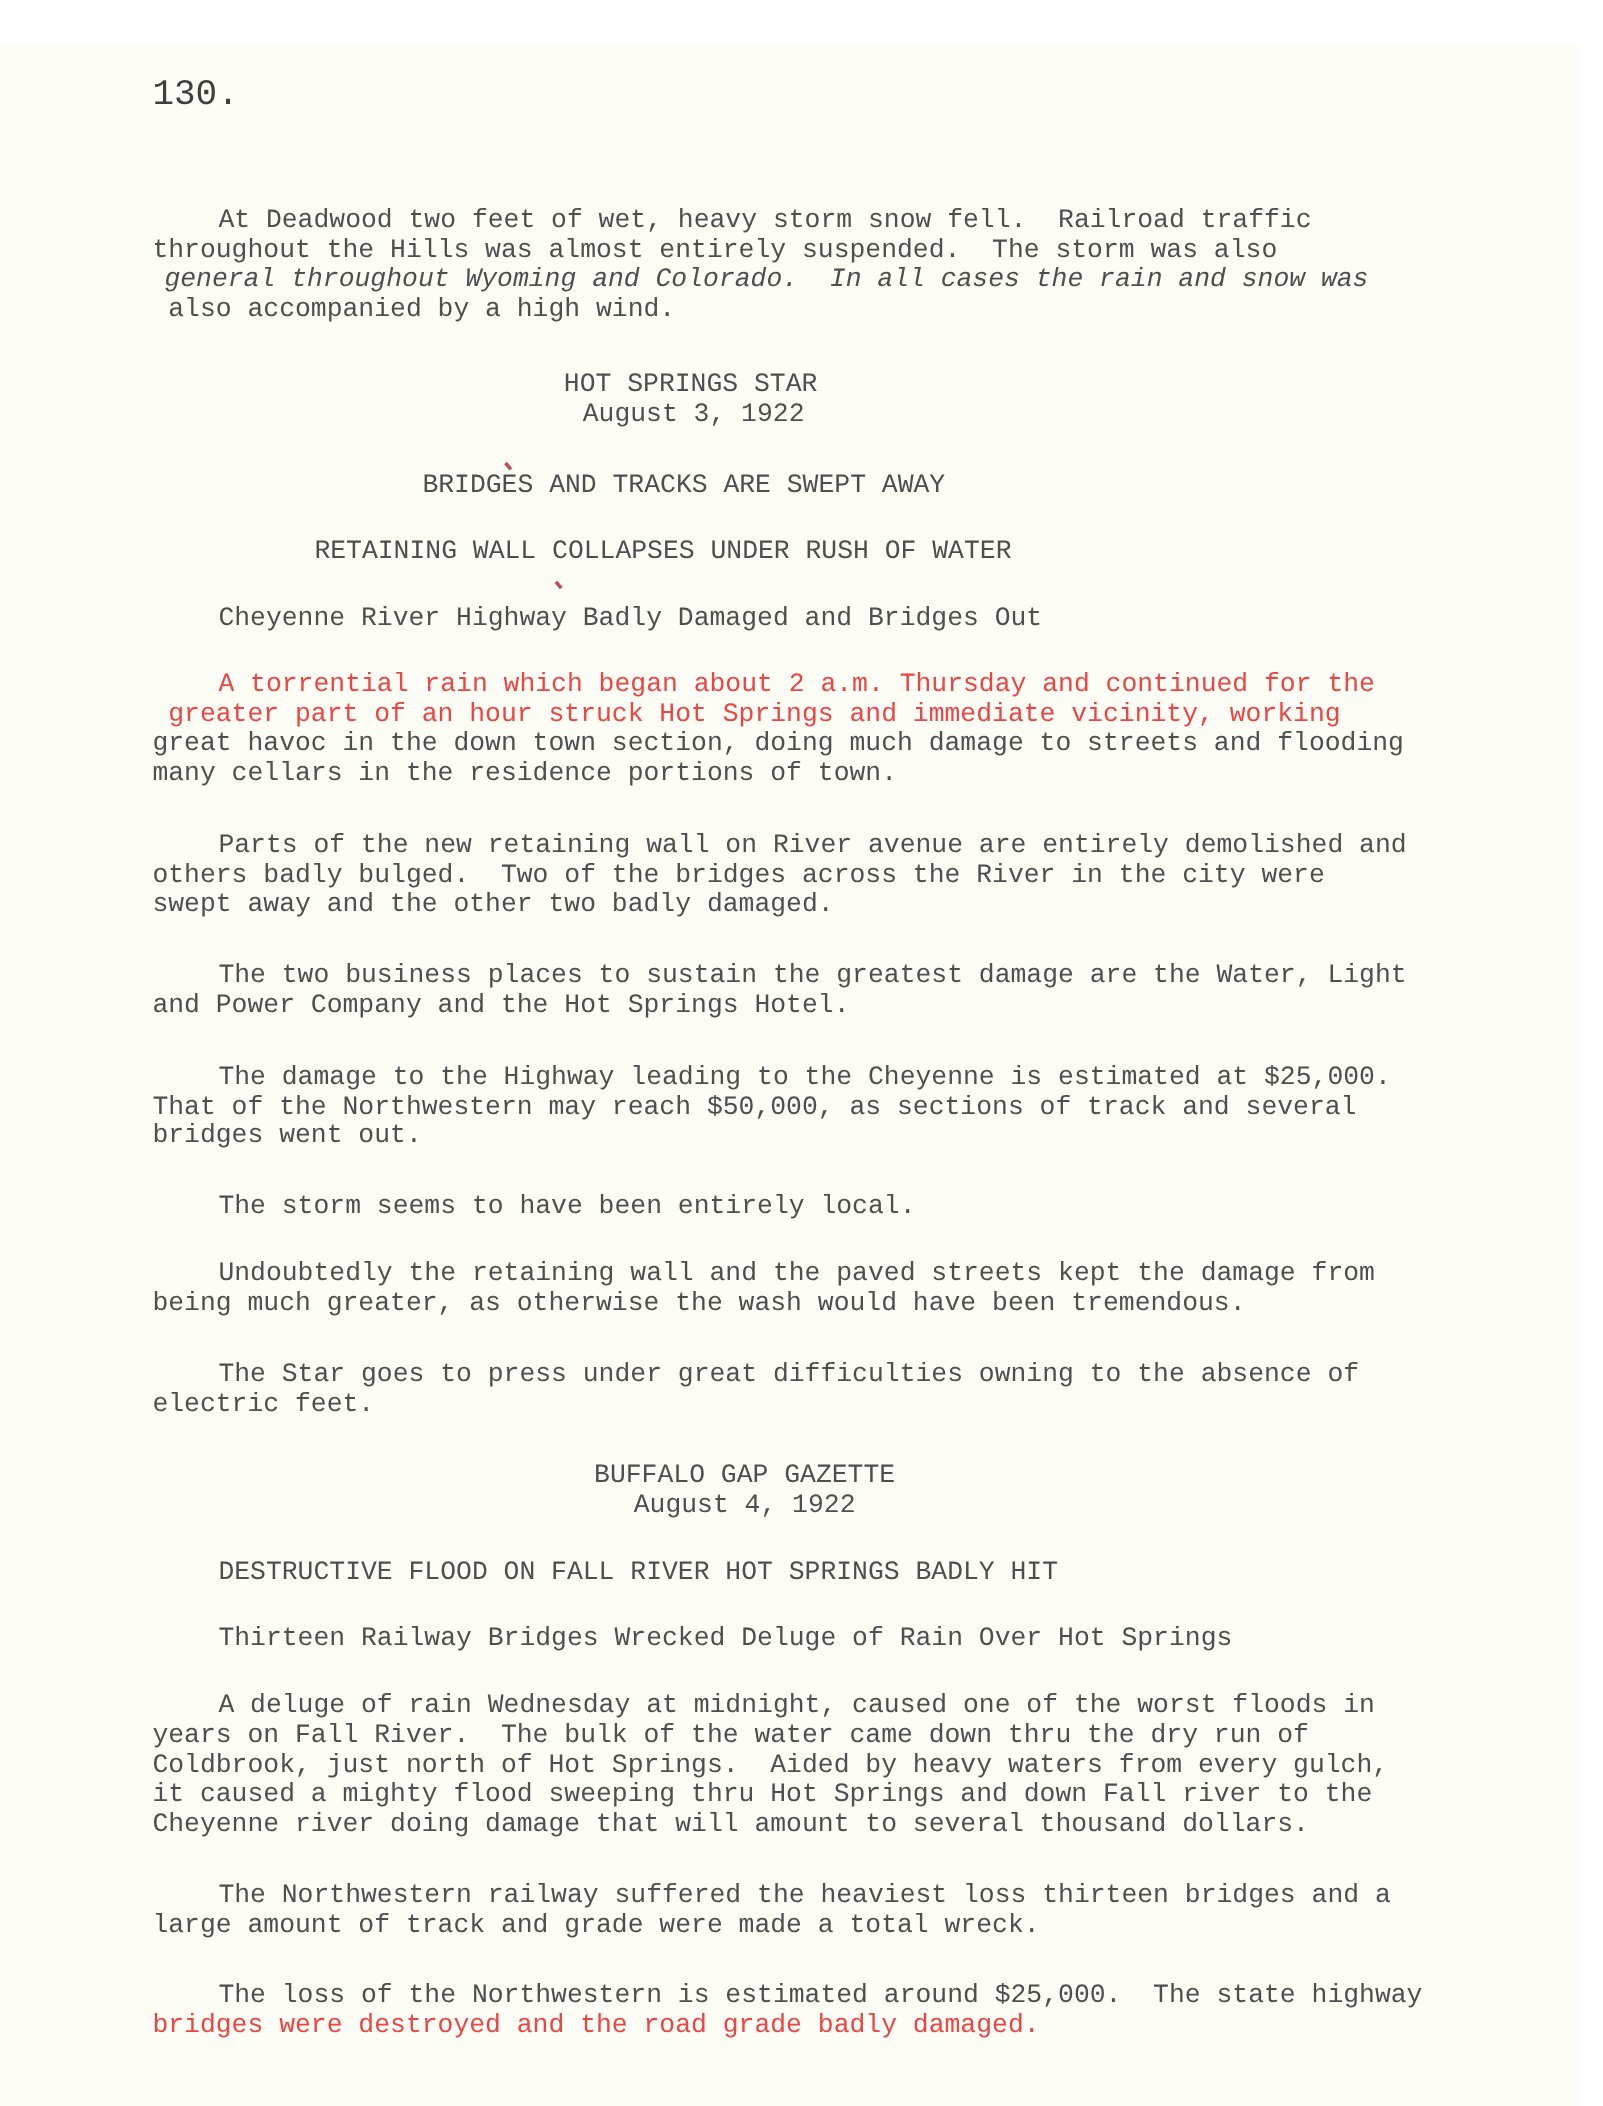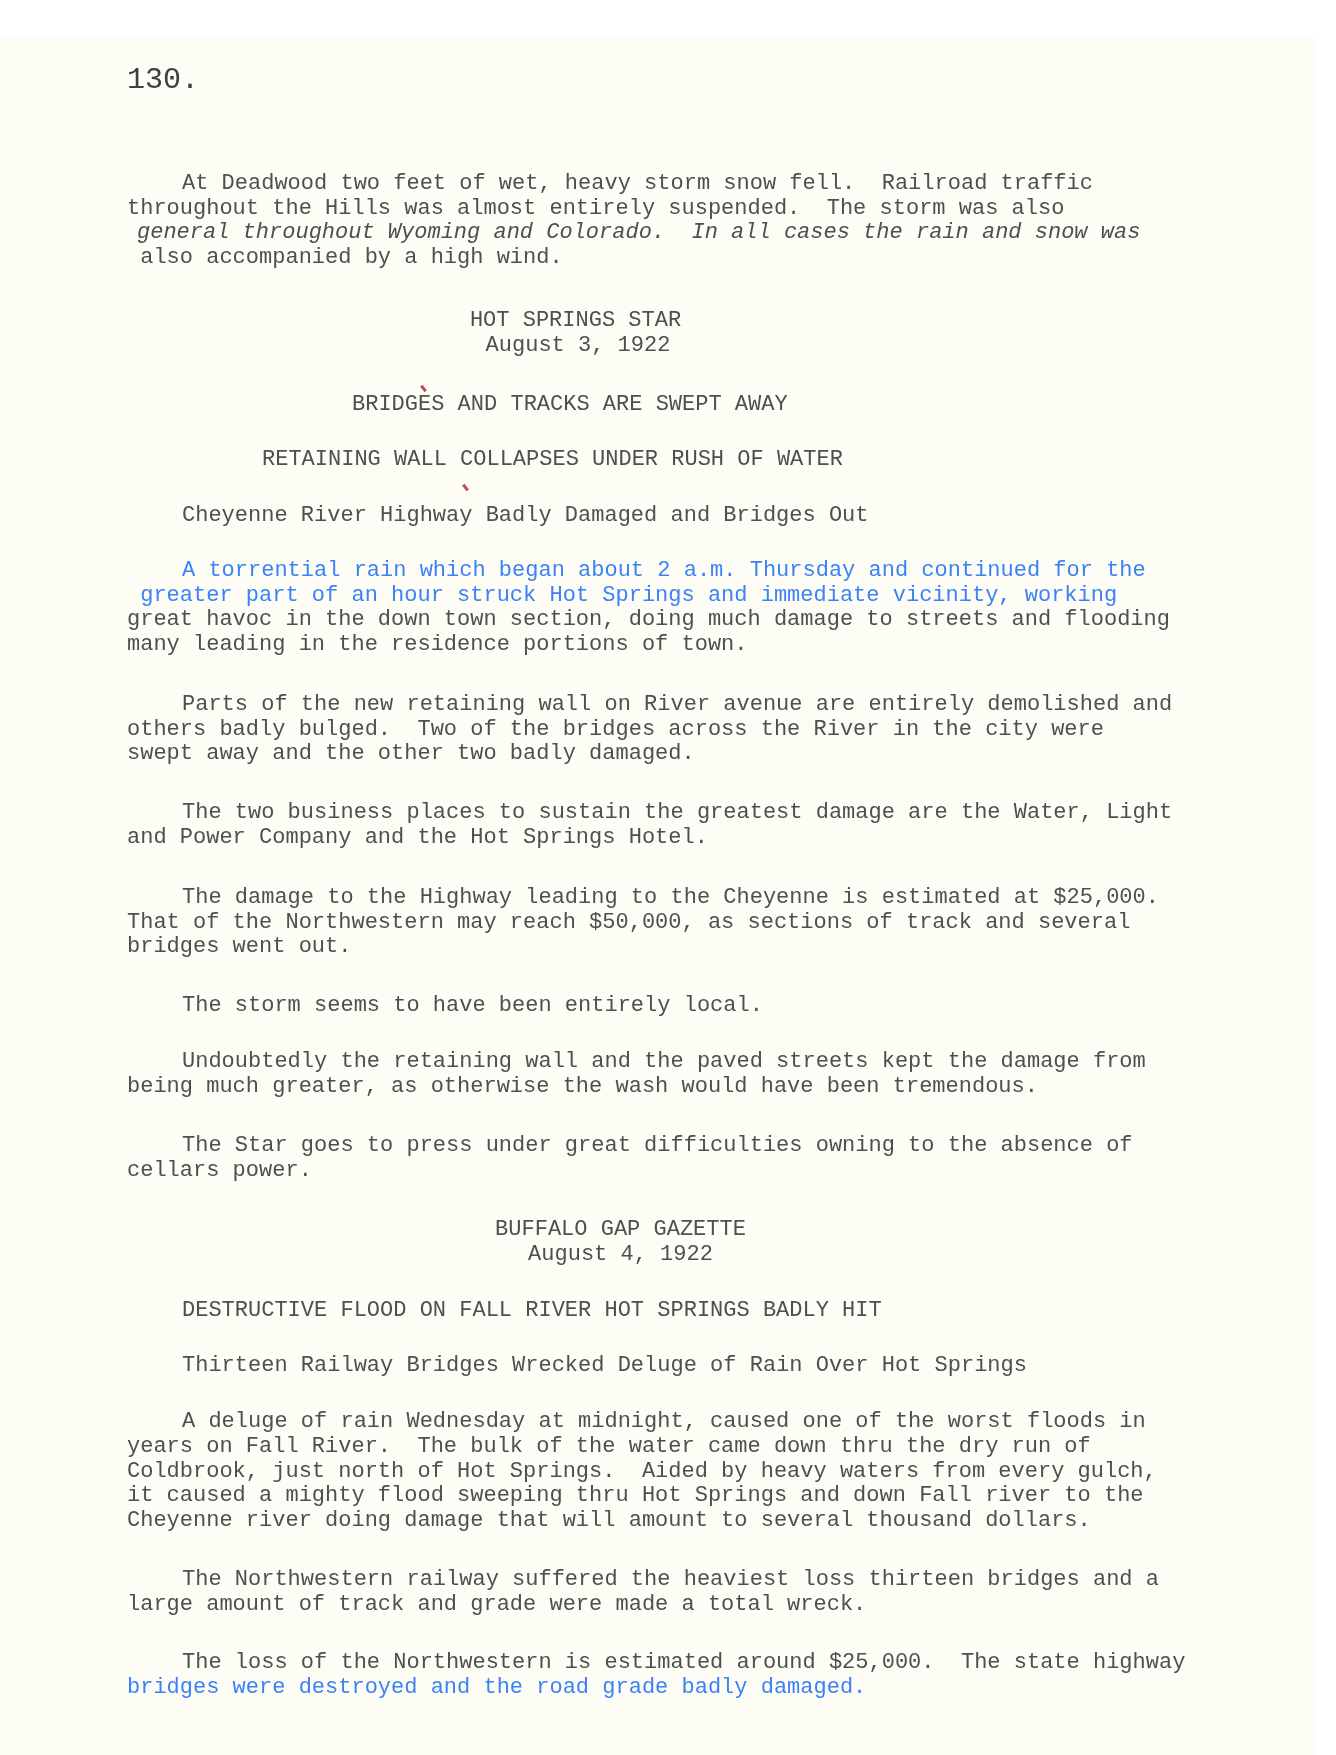--- a/index.html
+++ b/index.html
@@ -39,21 +39,21 @@
       height: 24px;
     }
     .page-number {
       position: absolute;
       left: 127px;
       top: 63px;
       font-size: 30px;
       color: #3f3f3f;
     }
     .centered { text-align: center; padding-left: 48px; }
-    .dark { color: #3b82f6; }
+    .dark { color: #ef4444; }
     .mark {
       position: absolute;
       width: 3px;
       height: 7px;
       background: #c24a60;
       transform: rotate(-40deg);
     }
   </style>
 </head>
 <body>
@@ -81,21 +81,21 @@
 
   <div class="line" style="left:262px; top:448px;">RETAINING WALL COLLAPSES UNDER RUSH OF WATER</div>
   <div class="mark" style="left:464px; top:484px;"></div>
 
   <div class="line" style="left:182px; top:504px;">Cheyenne River Highway Badly Damaged and Bridges Out</div>
 
   <div>
     <div class="line dark" style="left:182px; top:559px;">A torrential rain which began about 2 a.m. Thursday and continued for the</div>
     <div class="line dark" style="left:127px; top:584px;"> greater part of an hour struck Hot Springs and immediate vicinity, working</div>
     <div class="line" style="left:127px; top:608px;">great havoc in the down town section, doing much damage to streets and flooding</div>
-    <div class="line" style="left:127px; top:633px;">many leading in the residence portions of town.</div>
+    <div class="line" style="left:127px; top:633px;">many cellars in the residence portions of town.</div>
   </div>
 
   <div>
     <div class="line" style="left:182px; top:693px;">Parts of the new retaining wall on River avenue are entirely demolished and</div>
     <div class="line" style="left:127px; top:718px;">others badly bulged.  Two of the bridges across the River in the city were</div>
     <div class="line" style="left:127px; top:742px;">swept away and the other two badly damaged.</div>
   </div>
 
   <div>
     <div class="line" style="left:182px; top:801px;">The two business places to sustain the greatest damage are the Water, Light</div>
@@ -112,21 +112,21 @@
     <div class="line" style="left:182px; top:994px;">The storm seems to have been entirely local.</div>
   </div>
 
   <div>
     <div class="line" style="left:182px; top:1050px;">Undoubtedly the retaining wall and the paved streets kept the damage from</div>
     <div class="line" style="left:127px; top:1075px;">being much greater, as otherwise the wash would have been tremendous.</div>
   </div>
 
   <div>
     <div class="line" style="left:182px; top:1134px;">The Star goes to press under great difficulties owning to the absence of</div>
-    <div class="line" style="left:127px; top:1159px;">cellars power.</div>
+    <div class="line" style="left:127px; top:1159px;">electric feet.</div>
   </div>
 
   <div>
     <div class="line centered" style="left:0; width:1145px; top:1218px;">BUFFALO GAP GAZETTE</div>
     <div class="line centered" style="left:0; width:1145px; top:1243px;">August 4, 1922</div>
   </div>
 
   <div class="line" style="left:182px; top:1299px;">DESTRUCTIVE FLOOD ON FALL RIVER HOT SPRINGS BADLY HIT</div>
   <div class="line" style="left:182px; top:1354px;">Thirteen Railway Bridges Wrecked Deluge of Rain Over Hot Springs</div>
 

